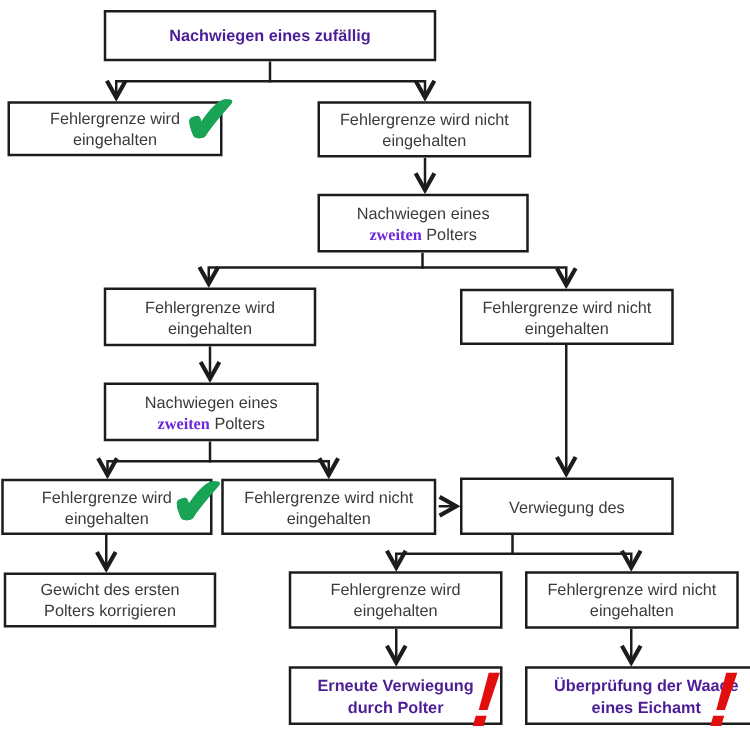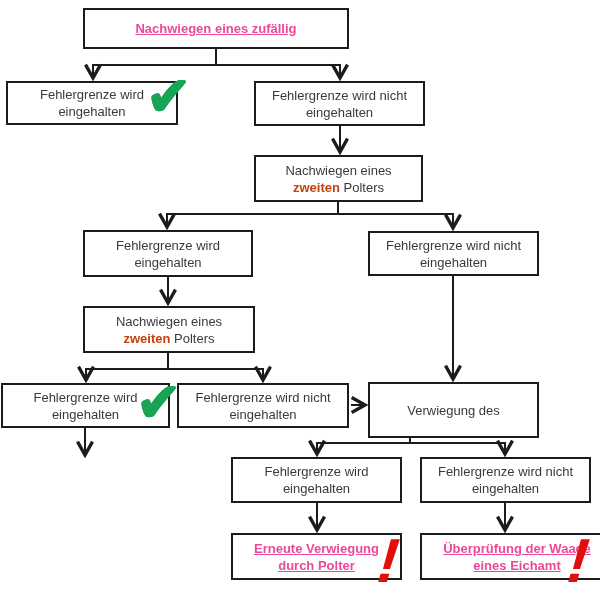--- a/index.html
+++ b/index.html
@@ -17,22 +17,22 @@
     border:2px solid #1c1c1c;
     background:#ffffff;
     display:flex;flex-direction:column;
     align-items:center;justify-content:center;
     text-align:center;
     font-size:13px;line-height:17px;
     color:#3a3a3a;
     z-index:2;
   }
   .node .ln{white-space:pre;}
-  .node b{color:#c2410c;font-weight:bold;}
-  .node.bold{font-weight:bold;color:#ec4899;text-decoration:underline;}
+  .node b{color:#6d28d9;font-weight:bold;font-family:Liberation Serif, serif;}
+  .node.bold{font-weight:bold;color:#4c1d95;}
   .check-icon{
     position:absolute;z-index:3;
     color:#18a355;
     font-size:54px;line-height:48px;
     font-weight:bold;
     text-shadow:0 0 0 #18a355;
   }
   .alert-icon{
     position:absolute;z-index:3;
     color:#e20d0d;
@@ -43,21 +43,21 @@
   
   .n-start   {left:83px;  top:8px;   width:266px; height:41px;}
   .n-r2l     {left:6px;   top:81px;  width:172px; height:44px;}
   .n-r2r     {left:254px; top:81px;  width:171px; height:45px;}
   .n-r3      {left:254px; top:155px; width:169px; height:47px;}
   .n-r4l     {left:83px;  top:230px; width:170px; height:47px;}
   .n-r4r     {left:368px; top:231px; width:171px; height:45px;}
   .n-r5      {left:83px;  top:306px; width:172px; height:47px;}
   .n-r6l     {left:1px;   top:383px; width:169px; height:45px;}
   .n-r6m     {left:177px; top:383px; width:172px; height:45px;}
-  .n-r6r     {left:368px; top:382px; width:171px; height:56px;}
+  .n-r6r     {left:368px; top:382px; width:171px; height:46px;}
   .n-r7l     {left:3px;   top:458px; width:170px; height:44px;}
   .n-r7m     {left:231px; top:457px; width:171px; height:46px;}
   .n-r7r     {left:420px; top:457px; width:171px; height:46px;}
   .n-r8m     {left:231px; top:533px; width:171px; height:47px;}
   .n-r8r     {left:420px; top:533px; width:194px; height:47px;}
   .chk-1{left:146px; top:72px;}
   .chk-2{left:136px; top:378px;}
   .alr-1{left:378px; top:538px;}
   .alr-2{left:568px; top:538px;}
 </style>
@@ -136,20 +136,24 @@
 
   <div class="node n-r6m">
     <div class="ln">Fehlergrenze wird nicht</div>
     <div class="ln">eingehalten</div>
   </div>
 
   <div class="node n-r6r">
     <div class="ln">Verwiegung des</div>
   </div>
 
+  <div class="node n-r7l">
+    <div class="ln">Gewicht des ersten</div>
+    <div class="ln">Polters korrigieren</div>
+  </div>
 
   <div class="node n-r7m">
     <div class="ln">Fehlergrenze wird</div>
     <div class="ln">eingehalten</div>
   </div>
 
   <div class="node n-r7r">
     <div class="ln">Fehlergrenze wird nicht</div>
     <div class="ln">eingehalten</div>
   </div>

